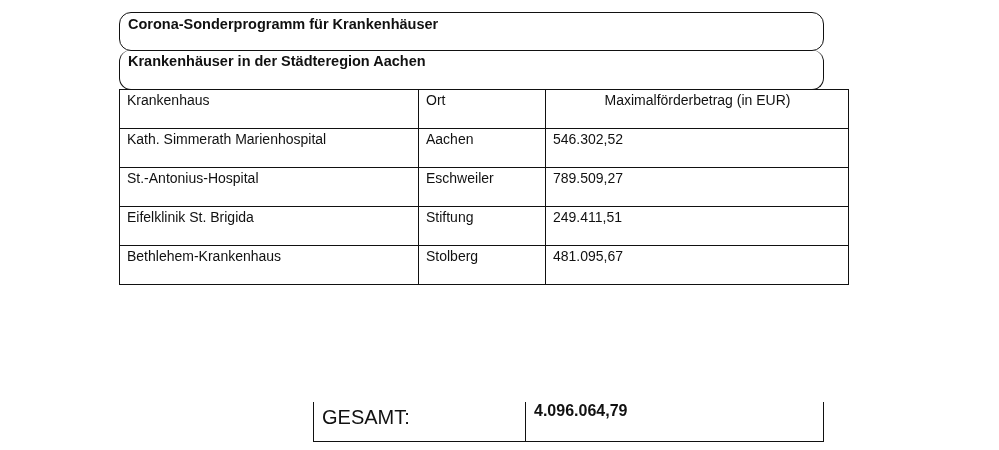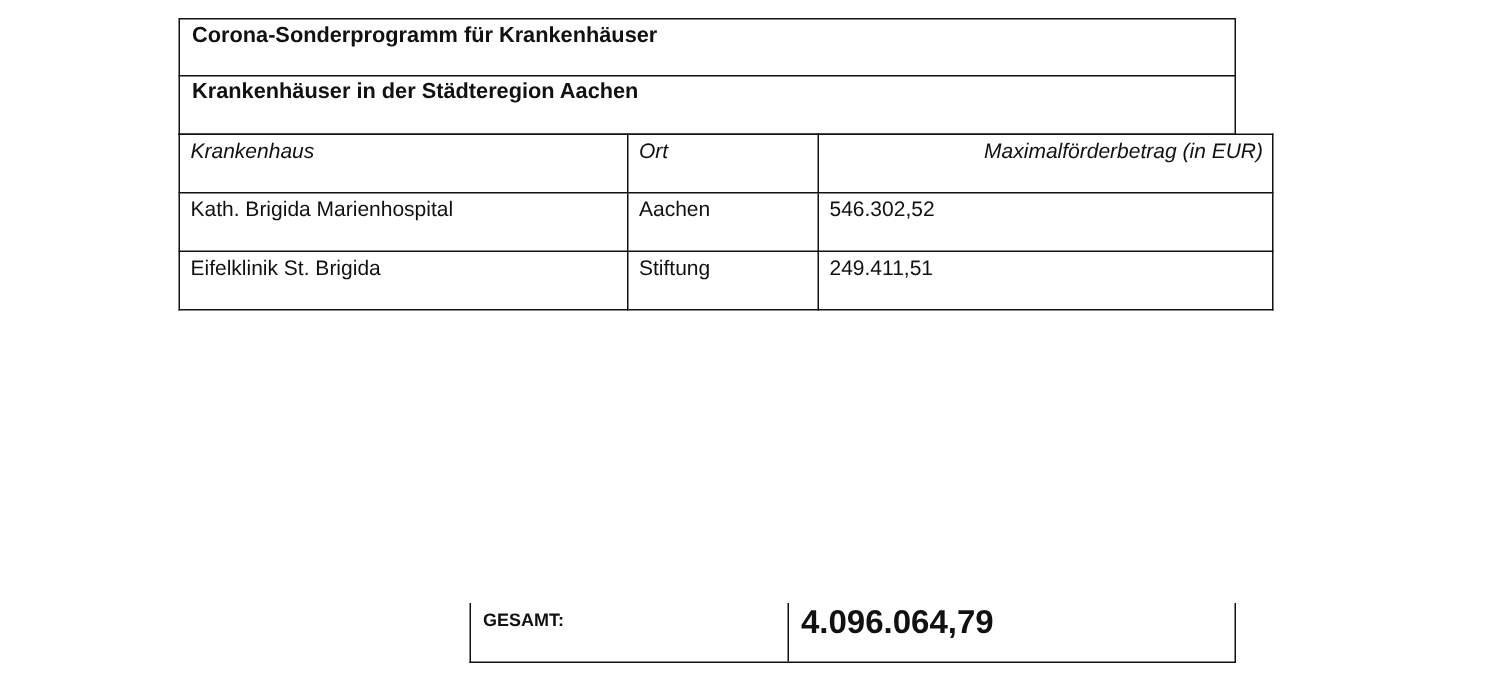--- a/index.html
+++ b/index.html
@@ -16,20 +16,21 @@
     color: #111111;
   }
   .doc {
     position: absolute;
     left: 0; top: 0;
     width: 999px; height: 450px;
   }
   .box {
     position: absolute;
     box-sizing: border-box;
+    border-radius: 12px;
   }
   .title-row {
     left: 119px; top: 12px; width: 705px; height: 39px;
     border: 1px solid #111;
   }
   .subtitle-row {
     left: 119px; top: 50px; width: 705px; height: 40px;
     border: 1px solid #111;
     border-top: none;
   }
@@ -53,46 +54,45 @@
     vertical-align: top;
     padding: 2px 6px 0 7px;
     font-size: 14px;
     line-height: 17px;
     height: 39px;
   }
   .table td.col-name { width: 299px; }
   .table td.col-ort { width: 127px; }
   .table td.col-amount { width: 303px; padding-right: 6px; }
   .table tr.header td {
-    font-style: italic;
   }
-  .table tr.header td.col-amount { text-align: right; }
+  .table tr.header td.col-amount { text-align: center; }
   .table tr.last td { height: 40px; }
   .total {
     position: absolute;
     left: 313px; top: 402px;
     width: 511px; height: 40px;
     border: 1px solid #111;
     border-top: none;
     box-sizing: border-box;
     display: flex;
   }
   .total .label-cell {
     width: 212px;
     border-right: 1px solid #111;
     box-sizing: border-box;
     padding: 4px 0 0 8px;
-    font-weight: bold;
-    font-size: 12px;
+    font-weight: normal;
+    font-size: 20px;
   }
   .total .value-cell {
     flex: 1;
     padding: 0 0 0 8px;
     font-weight: bold;
-    font-size: 22px;
+    font-size: 16px;
   }
 </style>
 </head>
 <body>
 
 <div class="doc">
 
   <div class="box title-row">
     <span class="title-text">Corona-Sonderprogramm für Krankenhäuser</span>
   </div>
@@ -102,28 +102,38 @@
   </div>
 
   <table class="table">
     <tbody>
         <tr class="header">
       <td class="col-name">Krankenhaus</td>
       <td class="col-ort">Ort</td>
       <td class="col-amount">Maximalförderbetrag (in EUR)</td>
     </tr>
     <tr>
-      <td class="col-name">Kath. Brigida Marienhospital</td>
+      <td class="col-name">Kath. Simmerath Marienhospital</td>
       <td class="col-ort">Aachen</td>
       <td class="col-amount">546.302,52</td>
+    </tr>
+    <tr>
+      <td class="col-name">St.-Antonius-Hospital</td>
+      <td class="col-ort">Eschweiler</td>
+      <td class="col-amount">789.509,27</td>
     </tr>
     <tr>
       <td class="col-name">Eifelklinik St. Brigida</td>
       <td class="col-ort">Stiftung</td>
       <td class="col-amount">249.411,51</td>
+    </tr>
+    <tr>
+      <td class="col-name">Bethlehem-Krankenhaus</td>
+      <td class="col-ort">Stolberg</td>
+      <td class="col-amount">481.095,67</td>
     </tr>
   </tbody>
     </table>
 
   <div class="total">
     <div class="label-cell">GESAMT:</div>
     <div class="value-cell">4.096.064,79</div>
   </div>
 
 </div>

